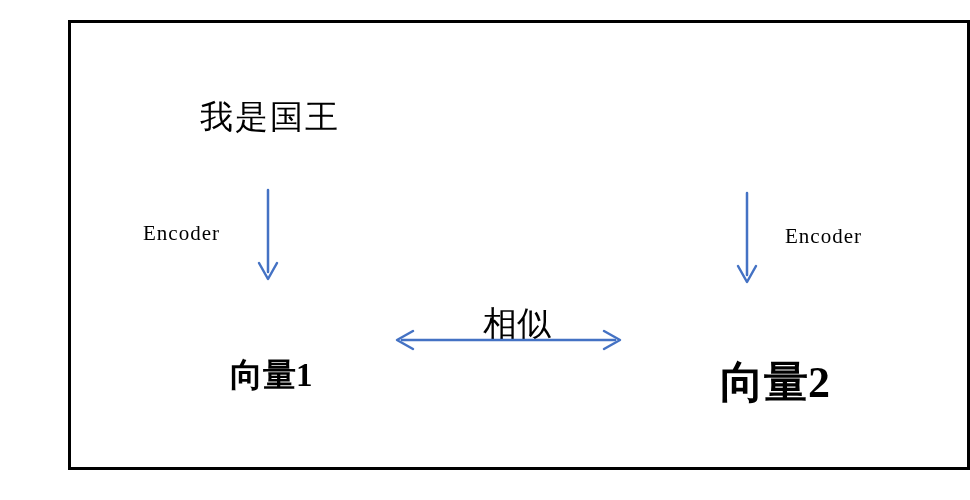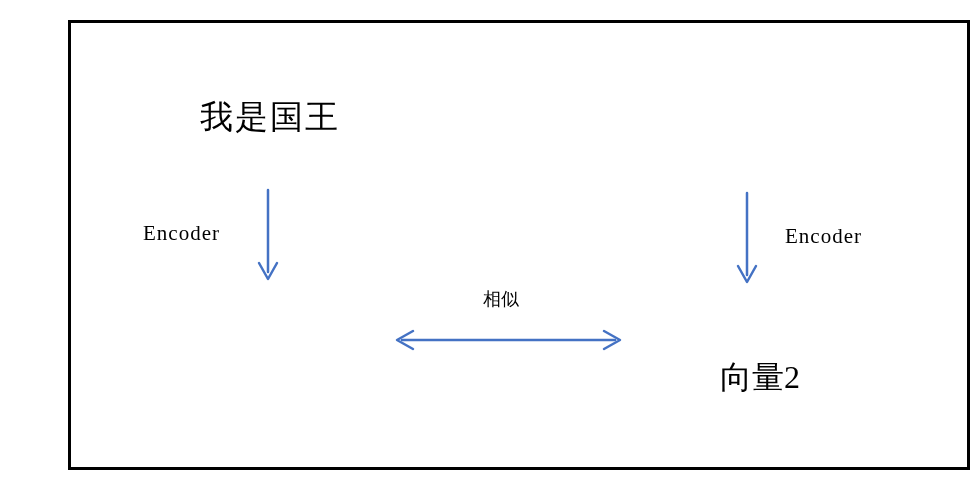--- a/index.html
+++ b/index.html
@@ -52,35 +52,35 @@
     letter-spacing: 1px;
   }
   .encoder-right {
     left: 745px;
     top: 226px;
     font-size: 21px;
     letter-spacing: 1px;
   }
   .similarity {
     left: 443px;
-    top: 290px;
-    font-size: 18px;
+    top: 306px;
+    font-size: 34px;
     font-family: Liberation Sans, sans-serif;
   }
   .vector-left {
     left: 190px;
     top: 359px;
     font-size: 33px;
     font-weight: bold;
   }
   .vector-right {
     left: 680px;
     top: 361px;
-    font-size: 32px;
-    font-weight: normal;
+    font-size: 44px;
+    font-weight: bold;
   }
   .arrow-layer {
     position: absolute;
     left: 0;
     top: 0;
     width: 970px;
     height: 500px;
     pointer-events: none;
   }
 </style>
@@ -93,20 +93,21 @@
 
   <span class="label source-left">我是国王</span>
 
 
   <span class="label encoder-left">Encoder</span>
 
   <span class="label encoder-right">Encoder</span>
 
   <span class="label similarity">相似</span>
 
+  <span class="label vector-left">向量1</span>
 
   <span class="label vector-right">向量2</span>
 
   <svg class="arrow-layer" viewBox="0 0 970 500">
 
     <g fill="none" stroke-width="2.5" stroke-linecap="round" stroke-linejoin="round">
       <line x1="228" y1="190" x2="228" y2="272" stroke="#4472C4"></line>
       <polyline points="219,263 228,279 237,263" stroke="#4472C4"></polyline>
     </g>
 

